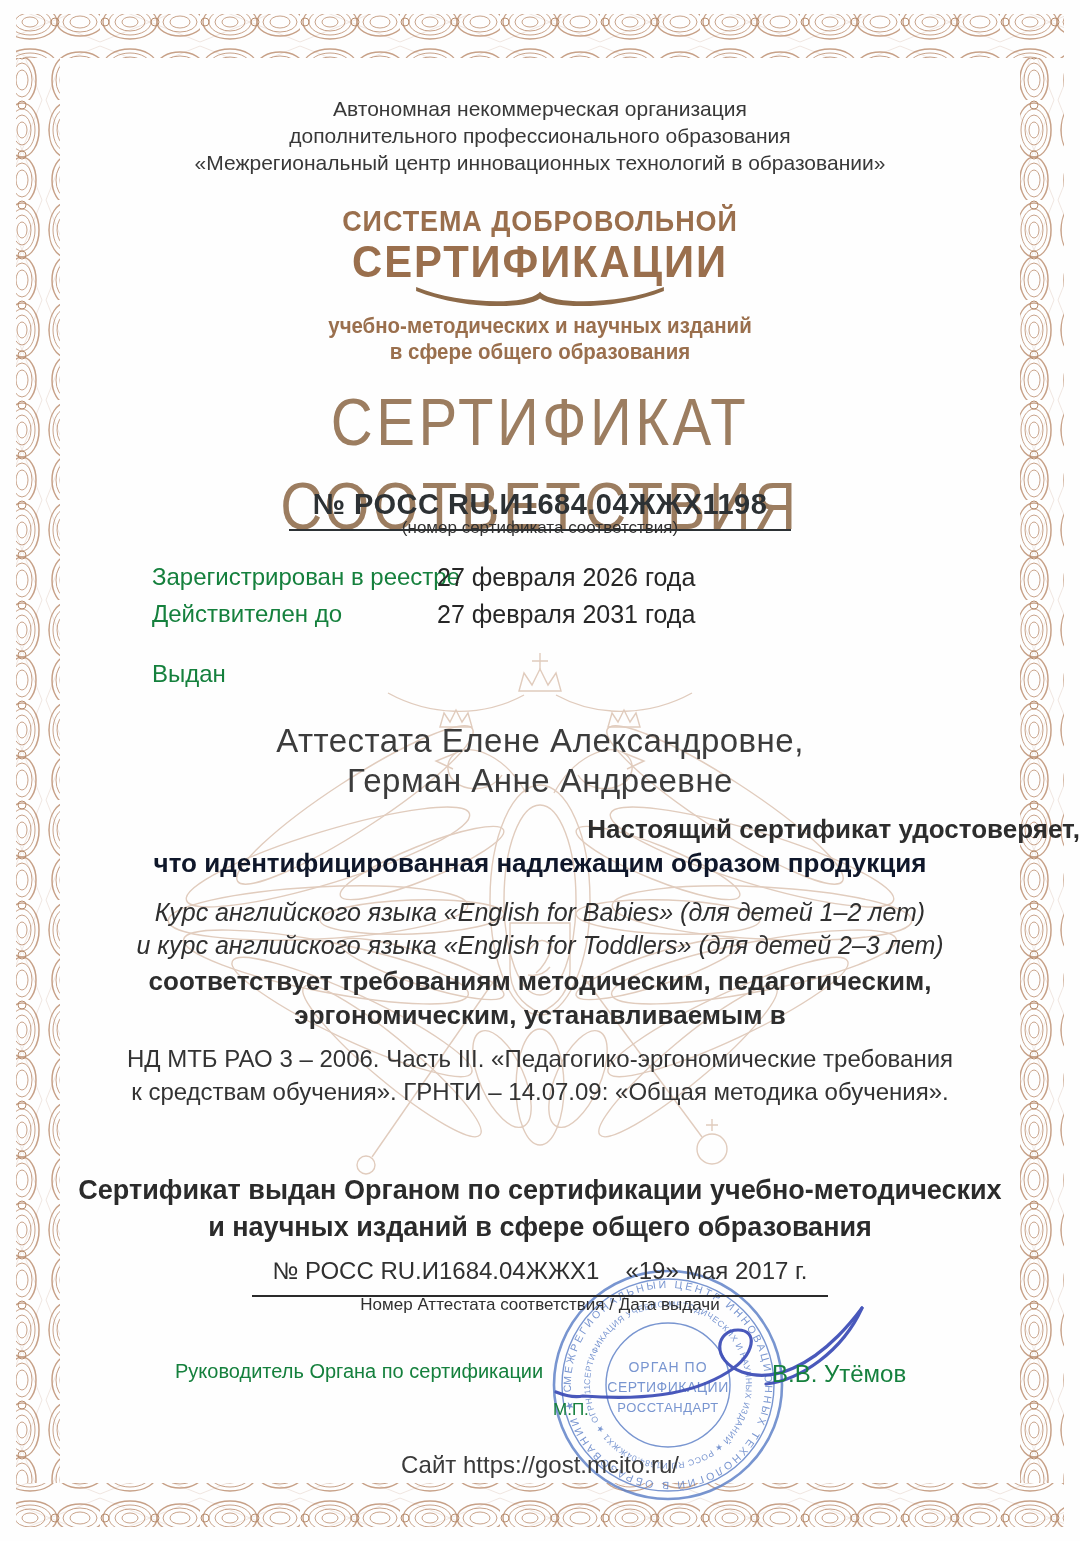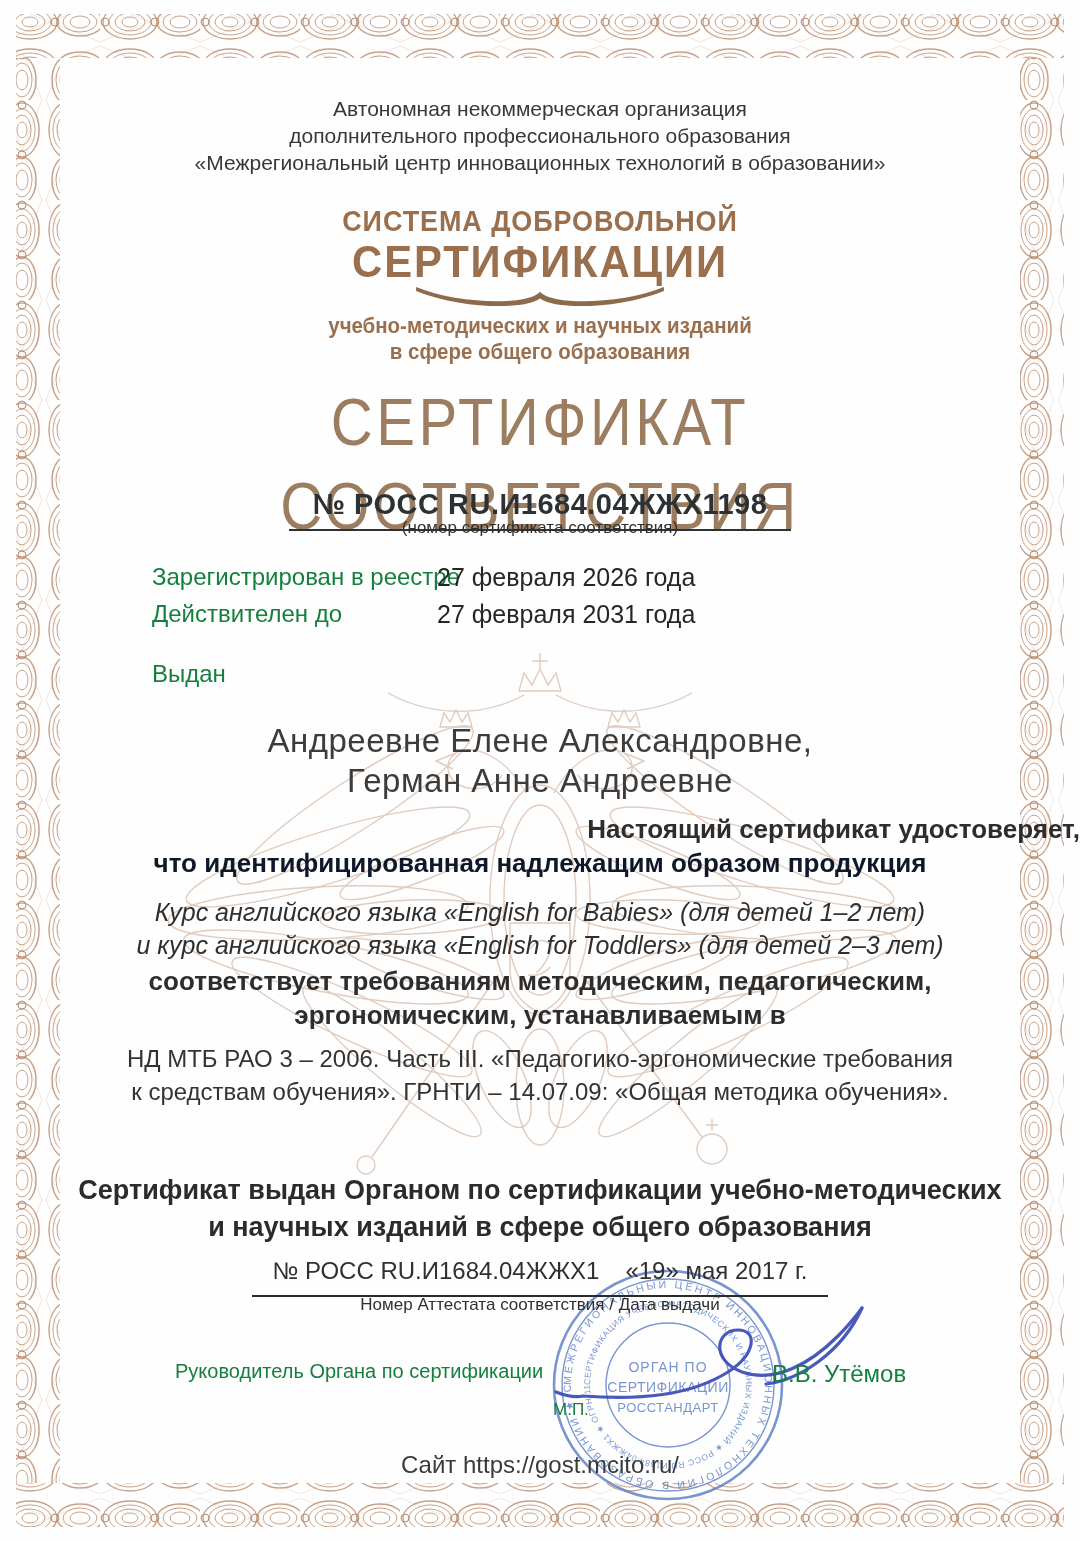--- a/index.html
+++ b/index.html
@@ -153,21 +153,21 @@
   </div>
   <div class="abs" style="top:517px;font-size:17px;color:#2f2f2f;">(номер сертификата соответствия)</div>
 
   <div class="lbl" style="top:563px;left:152px;font-size:24px;">Зарегистрирован в реестре</div>
   <div class="lbl" style="top:563px;left:437px;font-size:25px;color:#262626;">27 февраля 2026 года</div>
   <div class="lbl" style="top:600px;left:152px;font-size:24px;">Действителен до</div>
   <div class="lbl" style="top:600px;left:437px;font-size:25px;color:#262626;">27 февраля 2031 года</div>
 
   <div class="lbl" style="top:660px;left:152px;font-size:24px;">Выдан</div>
 
-  <div class="abs" style="top:720px;font-size:33px;letter-spacing:.5px;color:#3c3c3c;">Андреевне Елене Александровне,</div>
+  <div class="abs" style="top:720px;font-size:33px;letter-spacing:.5px;color:#3c3c3c;">Аттестата Елене Александровне,</div>
   <div class="abs" style="top:760px;font-size:33px;letter-spacing:.5px;color:#3c3c3c;">Герман Анне Андреевне</div>
 
   <div class="abs b" style="top:813px;font-size:26px;color:#2d2d2d;text-align:right;">Настоящий сертификат удостоверяет,</div>
   <div class="abs b" style="top:847px;font-size:26px;color:#0f172a;">что идентифицированная надлежащим образом продукция</div>
 
   <div class="abs i" style="top:896px;font-size:25px;color:#2f2f2f;">Курс английского языка «English for Babies» (для детей 1–2 лет)</div>
   <div class="abs i" style="top:929px;font-size:25px;color:#2f2f2f;">и курс английского языка «English for Toddlers» (для детей 2–3 лет)</div>
 
   <div class="abs b" style="top:965px;font-size:26px;color:#2d2d2d;">соответствует требованиям методическим, педагогическим,</div>
   <div class="abs b" style="top:999px;font-size:26px;color:#2d2d2d;">эргономическим, устанавливаемым в</div>

